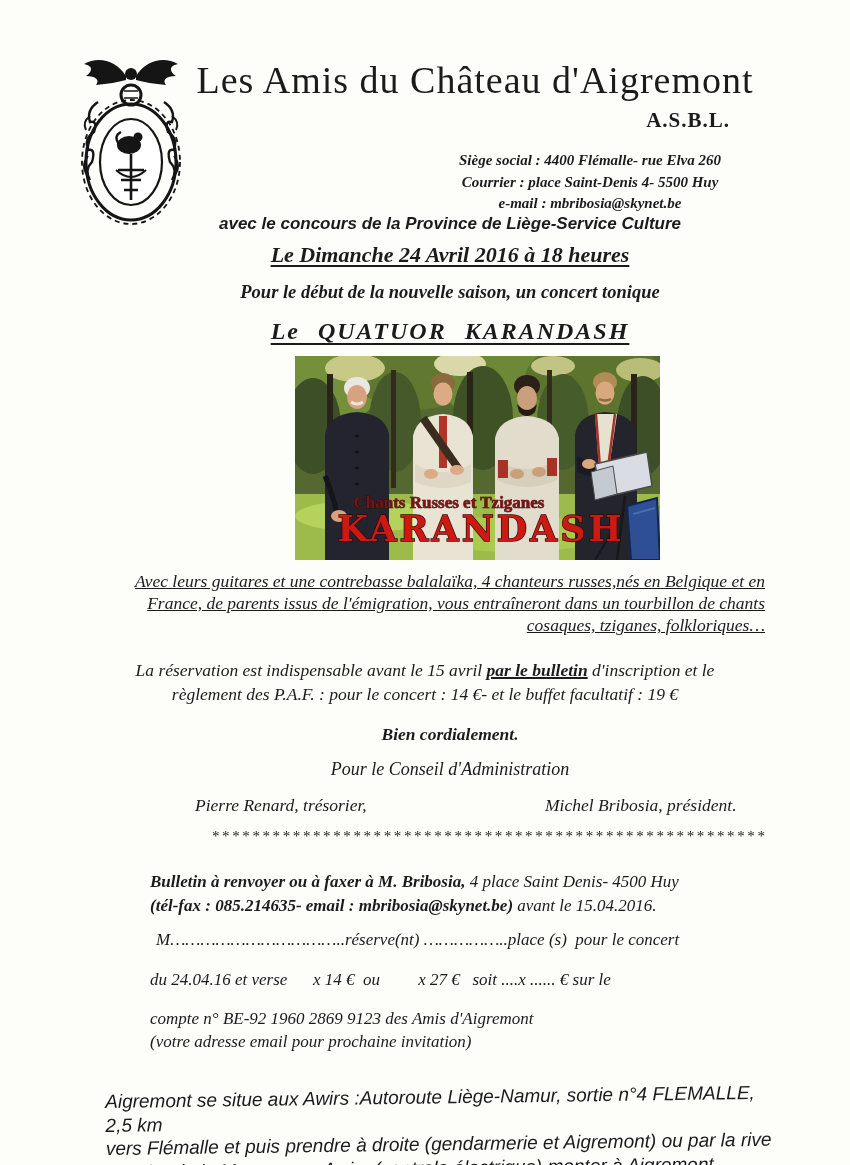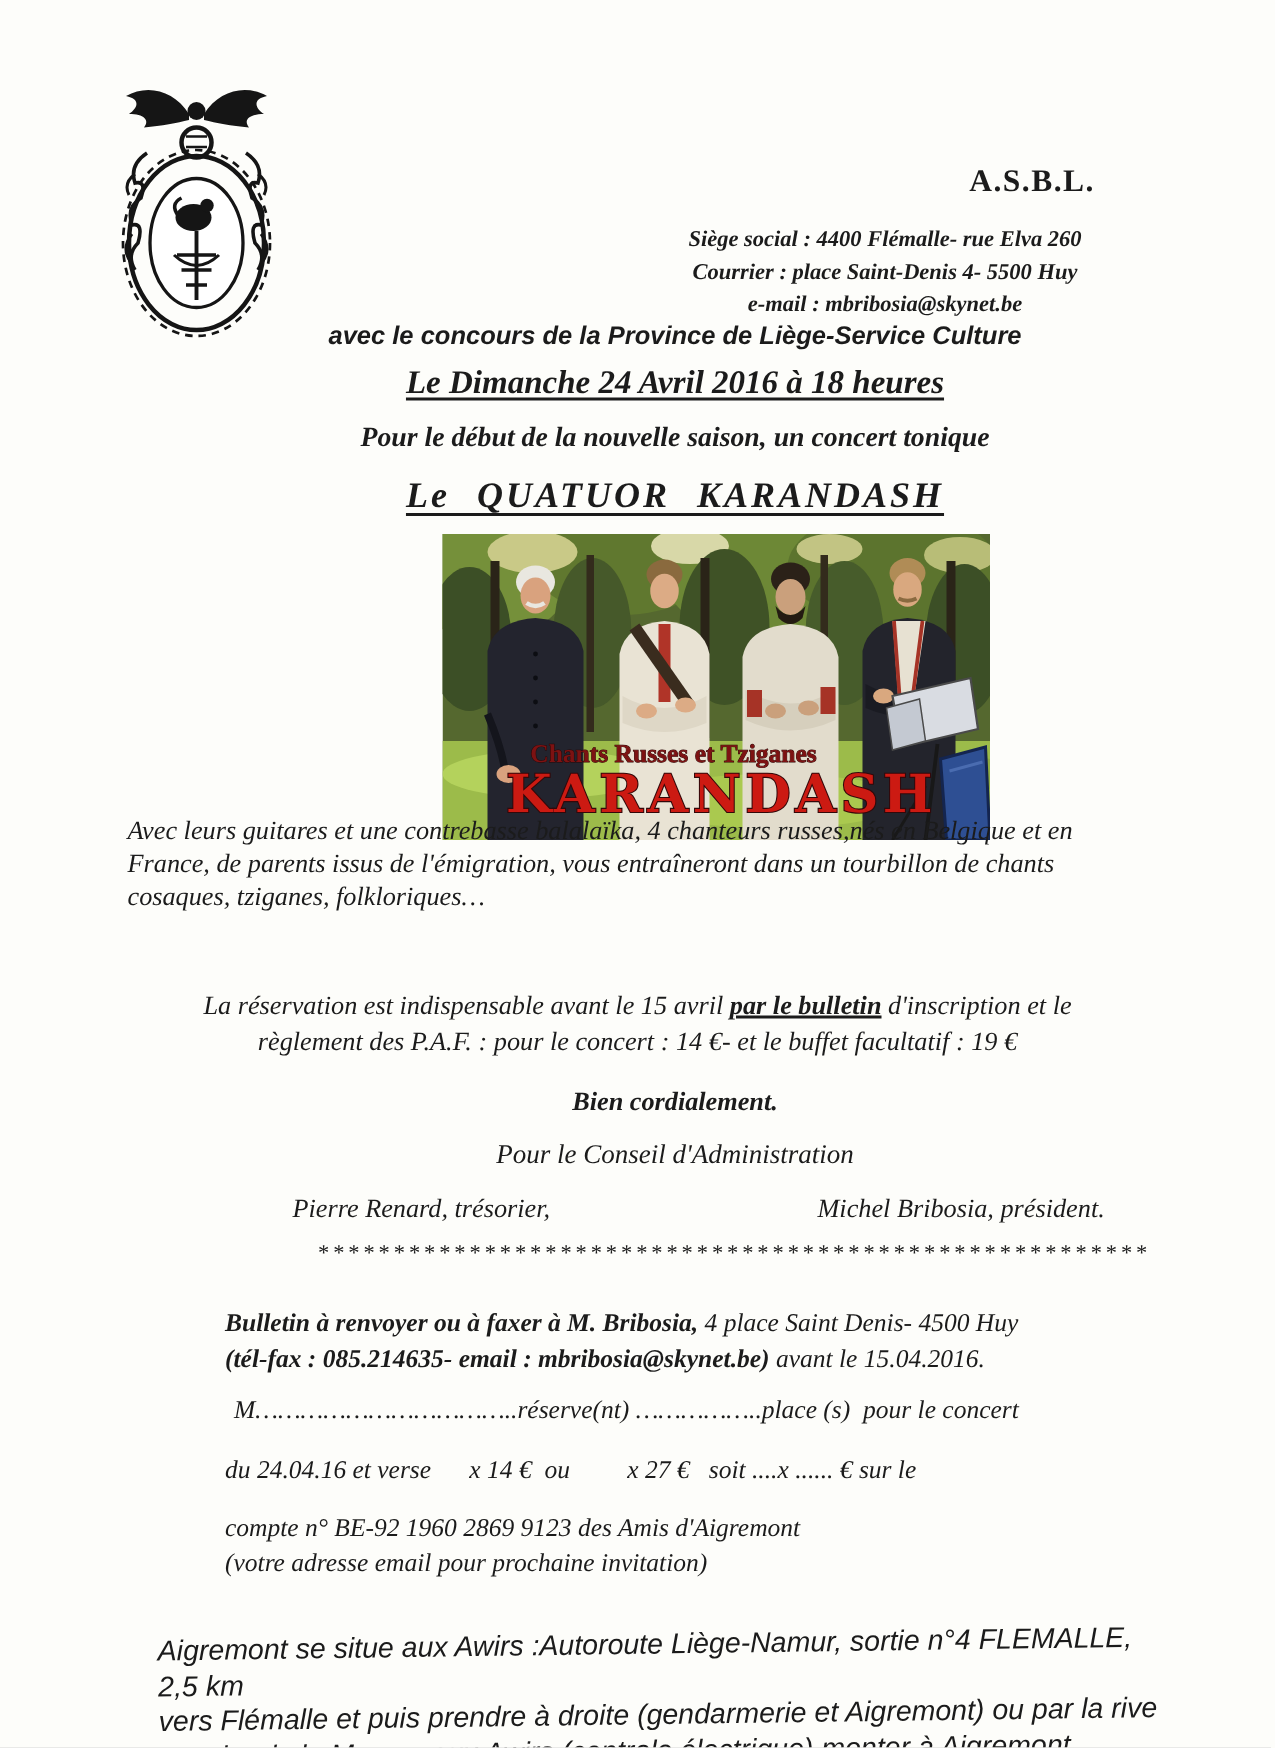--- a/index.html
+++ b/index.html
@@ -33,22 +33,22 @@
 
   
   .photo { left:275px; top:356px; width:365px; height:204px;padding-left:20px; }
   .photo svg { display:block; }
 
   
   .members { left:45px; top:402px; width:250px;
     font-size:25px; font-style:italic; font-weight:600; line-height:31px; }
 
   
-  .description { left:85px; top:542px; width:680px; text-align:left;
-    font-size:17.5px; font-style:italic; line-height:22px; }
+  .description { left:85px; top:570px; width:680px; text-align:right;
+    font-size:17.5px; font-style:italic; line-height:22px;text-decoration:underline; }
   .reservation { left:85px; top:658px; width:680px; text-align:center;
     font-size:17.5px; font-style:italic; line-height:24px; }
   .reservation .bulletin-strong { font-weight:bold; text-decoration:underline;
     text-decoration-thickness:2px; }
   .regards { left:40px; top:724px; width:820px; text-align:center;
     font-size:17.5px; font-style:italic; font-weight:600; }
   .council { left:40px; top:759px; width:820px; text-align:center;
     font-size:18px; font-style:italic; }
   .sig-treasurer { left:195px; top:795px; font-size:17.5px; font-style:italic; }
   .sig-president { left:545px; top:795px; font-size:17.5px; font-style:italic; }
@@ -99,20 +99,21 @@
       <ellipse cx="57" cy="93" rx="12" ry="9" fill="#151515" stroke="none"></ellipse>
       <circle cx="66" cy="85" r="4.5" fill="#151515" stroke="none"></circle>
       <path d="M47,92 q-6,-8 2,-12" stroke-width="2.4"></path>
 
       <path d="M59,102 v46" stroke-width="2.6"></path>
       <path d="M46,118 h26 M49,128 h20 M52,138 h14" stroke-width="2.4"></path>
       <path d="M44,118 q15,14 30,0" stroke-width="2"></path>
     </svg>
   </div>
 
+  <div class="abs org-title">Les Amis du Château d'Aigremont</div>
   <div class="abs org-type">A.S.B.L.</div>
   <div class="abs address">
     <div>Siège social : 4400 Flémalle- rue Elva 260</div>
     <div>Courrier : place Saint-Denis 4- 5500  Huy</div>
     <div>e-mail : mbribosia@skynet.be</div>
   </div>
 
   <div class="abs sponsor">avec le concours de la Province de Liège-Service Culture</div>
   <div class="abs date-line">Le Dimanche 24 Avril 2016 à 18 heures</div>
   <div class="abs intro-line">Pour le début de la nouvelle saison, un concert tonique</div>

